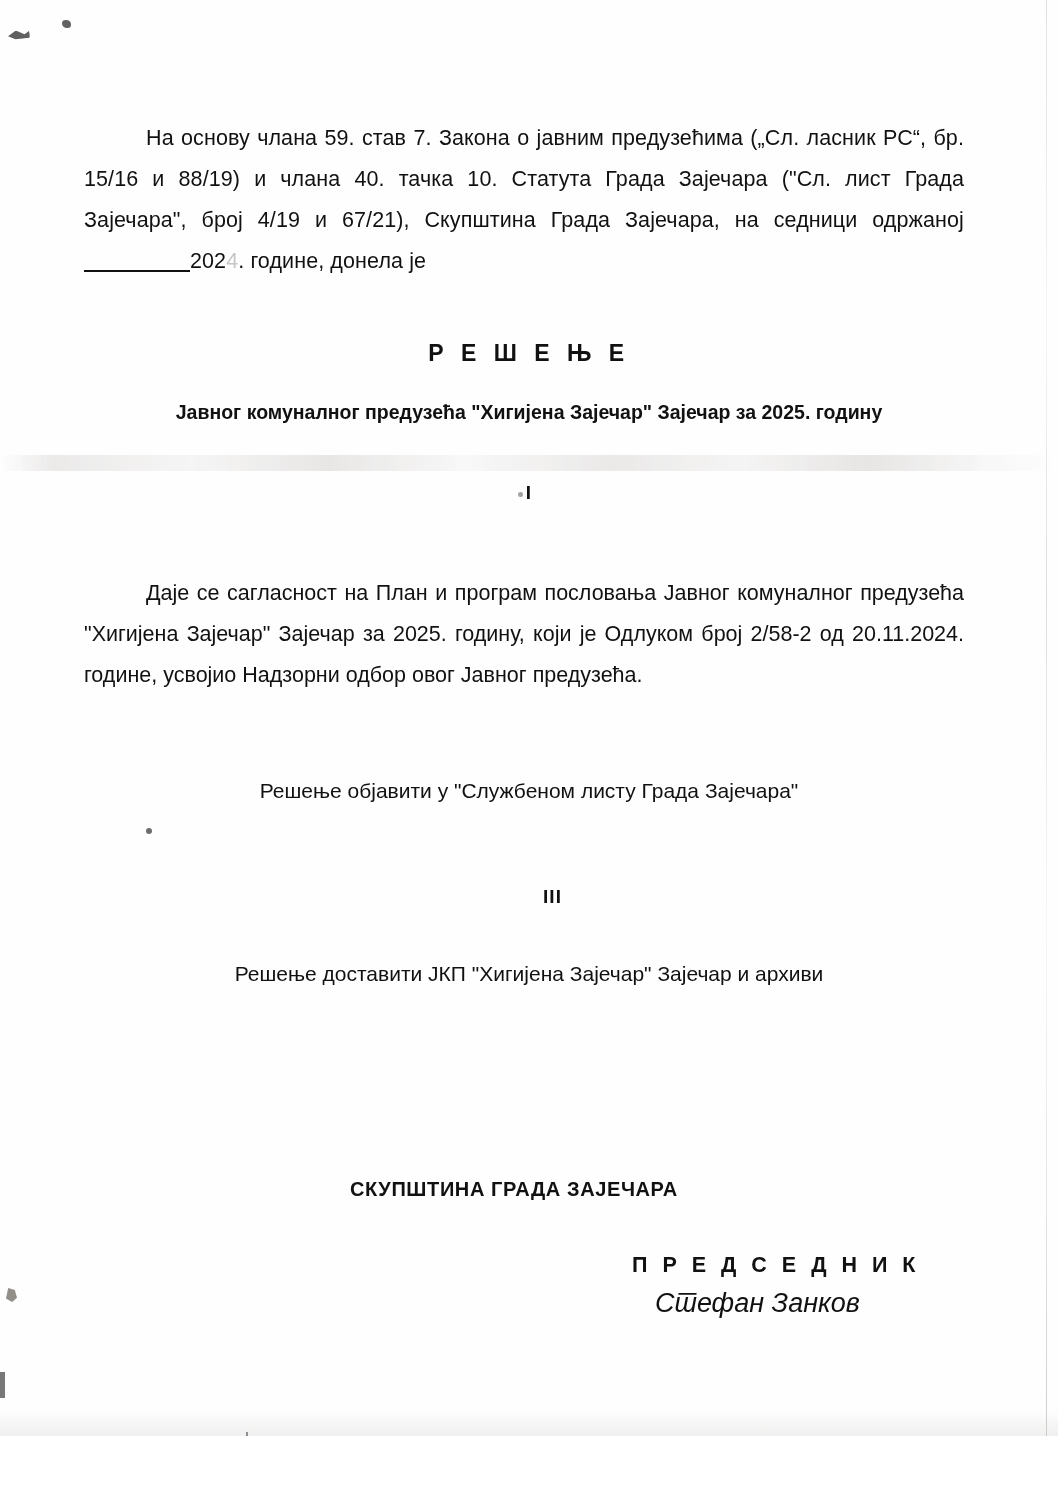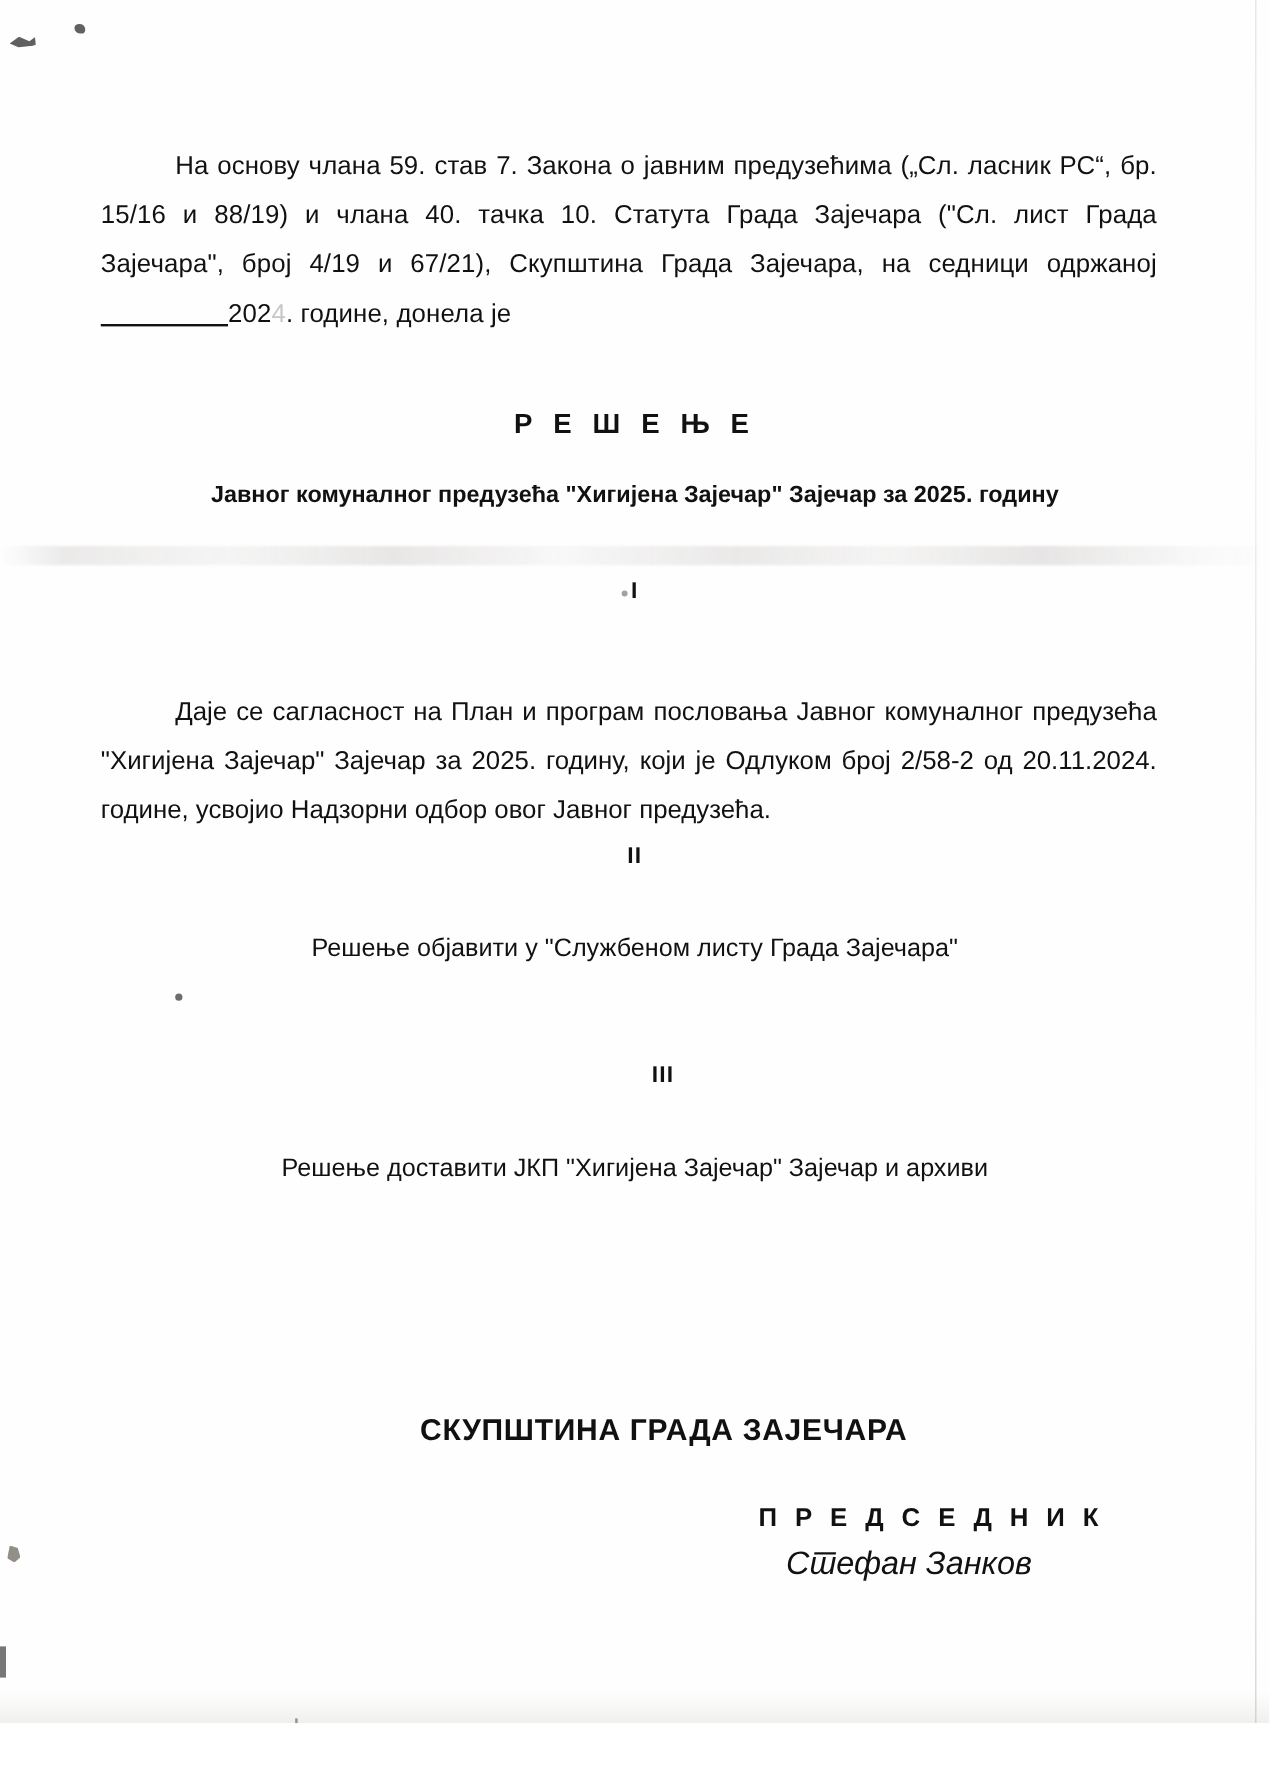--- a/index.html
+++ b/index.html
@@ -193,21 +193,21 @@
     left: 148px;
     top: 1066px;
     font-size: 21px;
     line-height: 38px;
   }
 
   .assembly {
     position: absolute;
     left: 350px;
     top: 1178px;
-    font-size: 25px;
+    font-size: 20px;
     font-weight: bold;
     letter-spacing: 0.6px;
   }
 
   .president-role {
     position: absolute;
     left: 632px;
     top: 1253px;
     font-size: 21.5px;
     font-weight: bold;
@@ -247,21 +247,20 @@
 
   <div class="subtitle">
     <div>Јавног комуналног предузећа "Хигијена Зајечар" Зајечар за 2025. годину</div>
   </div>
 
   <div class="roman roman-1">I</div>
   <div class="body-1">
     <span class="lead-indent"></span><span>Даје се сагласност на План и програм пословања Јавног комуналног предузећа "Хигијена Зајечар" Зајечар за 2025. годину, који је Одлуком број 2/58-2 од 20.11.2024. године, усвојио Надзорни одбор овог Јавног предузећа.</span>
   </div>
 
-  <div class="roman roman-2">II</div>
   <div class="center-line center-2">Решење објавити у "Службеном листу Града Зајечара"</div>
 
   <div class="roman roman-3">III</div>
   <div class="center-line center-3">Решење доставити  ЈКП "Хигијена Зајечар" Зајечар и архиви</div>
 
 
   <div class="assembly">СКУПШТИНА ГРАДА ЗАЈЕЧАРА</div>
 
   <div class="president-role">П Р Е Д С Е Д Н И К</div>
 

